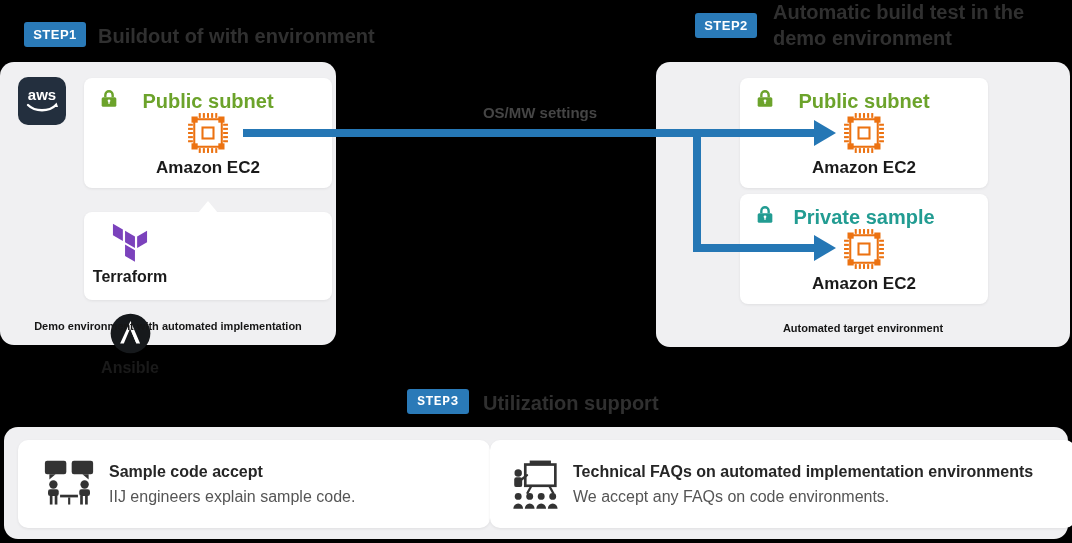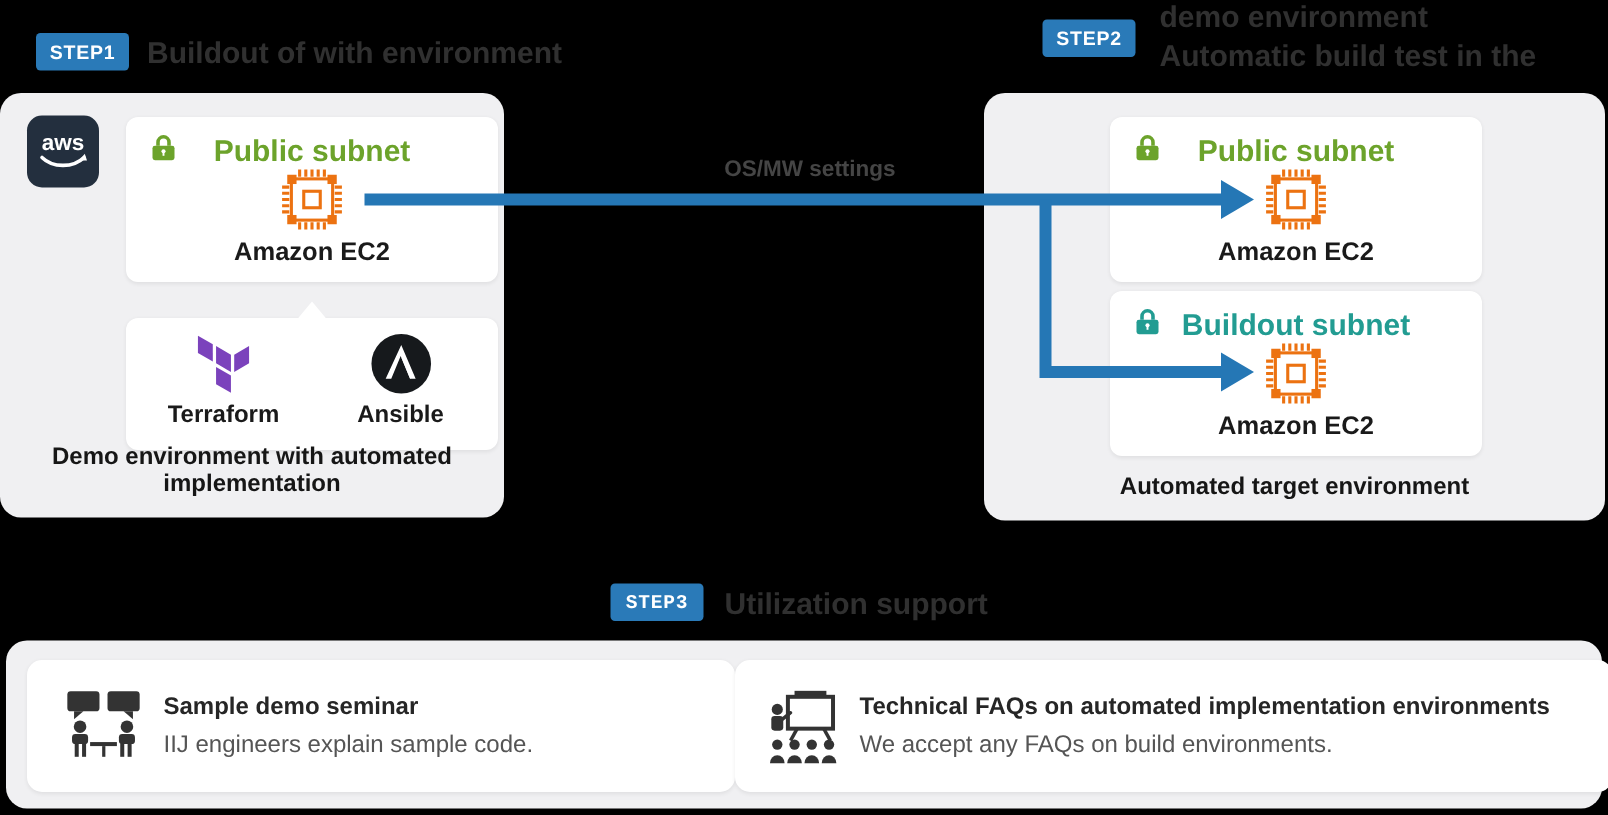--- a/index.html
+++ b/index.html
@@ -39,27 +39,27 @@
   .ec2{position:absolute;left:50%;top:33px;transform:translateX(-50%);width:44px;height:44px;}
   .service-label{position:absolute;left:0;bottom:10px;width:100%;text-align:center;
                  font-size:17px;font-weight:bold;color:#1a1a1a;}
 
   
   .bubble-card{position:absolute;left:84px;top:150px;width:248px;height:88px;background:#fff;
                border-radius:8px;box-shadow:0 1px 3px rgba(0,0,0,.07);}
   .bubble-card:before{content:"";position:absolute;left:50%;top:-11px;margin-left:-10px;
                border-left:10px solid transparent;border-right:10px solid transparent;
                border-bottom:12px solid #fff;}
-  .tools{display:flex;justify-content:center;gap:26px;padding-top:9px;}
+  .tools{display:flex;gap:26px;padding-top:9px;flex-direction:column;}
   .tool{display:flex;flex-direction:column;align-items:center;width:92px;}
   .tool-icon{height:43px;display:flex;align-items:center;justify-content:center;}
   .tool-label{margin-top:4px;font-size:16px;font-weight:bold;color:#1a1a1a;}
 
   .env-caption{position:absolute;left:0;bottom:13px;width:100%;text-align:center;
-               font-size:16px;font-weight:bold;color:#161616;}
+               font-size:11px;font-weight:bold;color:#161616;}
 
   
   #arrow-svg{position:absolute;left:0;top:0;width:1072px;height:543px;pointer-events:none;z-index:6;}
   #arrow-label{position:absolute;left:440px;top:104px;width:200px;text-align:center;
                font-size:15px;font-weight:bold;color:#454545;z-index:7;}
 
   
   #support{position:absolute;left:4px;top:427px;width:1064px;height:112px;background:#F0F0F2;
            border-radius:14px;}
   .support-card{position:absolute;top:13px;height:88px;background:#fff;border-radius:10px;
@@ -74,22 +74,22 @@
 </head>
 <body>
 
 <div id="canvas">
 
   <div class="badge" id="badge1">STEP1</div>
   <div class="step-heading" id="heading1">Buildout of with environment</div>
 
   <div class="badge" id="badge2">STEP2</div>
   <div class="step-heading" id="heading2">
+    <div>Automatic build test in the</div>
     <div>demo environment</div>
-    <div>Automatic build test in the</div>
   </div>
 
   <div class="env-card" id="left-env">
     <div class="aws-logo">
       <svg width="44" height="40" viewBox="0 0 44 40">
         <text x="22" y="19" text-anchor="middle" fill="#fff" font-size="15" font-weight="bold" font-family="Liberation Sans, sans-serif">aws</text>
         <path d="M8 24 C 15 31, 29 31, 36 24" stroke="#fff" stroke-width="2.4" fill="none" stroke-linecap="round"></path>
         <path d="M36.5 21.5 L38 26 L33 26 Z" fill="#fff"></path>
       </svg>
     </div>
@@ -210,21 +210,21 @@
       <div class="service-label">Amazon EC2</div>
     </div>
 
     <div class="subnet-card" id="r-private">
       <svg class="lock" viewBox="0 0 24 24">
         <path d="M8 10 V7.5 a4 4 0 0 1 8 0 V10" stroke="#229C92" stroke-width="2.6" fill="none"></path>
         <rect x="4" y="10" width="16" height="10.5" rx="1.8" fill="#229C92"></rect>
         <circle cx="12" cy="14" r="1.5" fill="#fff"></circle>
           <rect x="11.3" y="14.5" width="1.4" height="2.8" fill="#fff"></rect>
       </svg>
-      <div class="subnet-label teal">Buildout subnet</div>
+      <div class="subnet-label teal">Private sample</div>
       <svg class="ec2" viewBox="0 0 64 64" stroke="#EC7211" stroke-width="3" fill="none">
         <g>
             <line x1="20" y1="3" x2="20" y2="10"></line>
             <line x1="26" y1="3" x2="26" y2="10"></line>
             <line x1="32" y1="3" x2="32" y2="10"></line>
             <line x1="38" y1="3" x2="38" y2="10"></line>
             <line x1="44" y1="3" x2="44" y2="10"></line>
            <line x1="20" y1="54" x2="20" y2="61"></line>
             <line x1="26" y1="54" x2="26" y2="61"></line>
             <line x1="32" y1="54" x2="32" y2="61"></line>
@@ -282,21 +282,21 @@
           <rect x="12" y="39" width="3" height="10"></rect>
           <circle cx="45.5" cy="26.5" r="4.7"></circle>
           <rect x="39.5" y="32" width="12" height="7.5" rx="2.5"></rect>
           <rect x="40.5" y="39" width="3" height="10"></rect>
           <rect x="46" y="39" width="3" height="10"></rect>
           <rect x="18" y="38" width="20" height="3"></rect>
           <rect x="27" y="41" width="2.4" height="8"></rect>
         </svg>
       </div>
       <div class="support-text">
-        <div class="support-title">Sample demo seminar</div>
+        <div class="support-title">Sample code accept</div>
         <div class="support-desc">IIJ engineers explain sample code.</div>
       </div>
     </div>
 
     <div class="support-card" id="support-card-2">
       <div class="support-icon">
         <svg width="46" height="56" viewBox="0 0 52 56" fill="#333">
           <rect x="20" y="1.5" width="24" height="4.5"></rect>
           <rect x="15" y="6" width="34" height="24" fill="none" stroke="#333" stroke-width="3"></rect>
           <line x1="22" y1="30" x2="17" y2="39" stroke="#333" stroke-width="2.6"></line>
@@ -309,18 +309,18 @@
           <circle cx="20" cy="42" r="3.9"></circle>
             <path d="M14.5 56 a5.5 6 0 0 1 11 0 Z"></path>
           <circle cx="33" cy="42" r="3.9"></circle>
             <path d="M27.5 56 a5.5 6 0 0 1 11 0 Z"></path>
           <circle cx="46" cy="42" r="3.9"></circle>
             <path d="M40.5 56 a5.5 6 0 0 1 11 0 Z"></path>
         </svg>
       </div>
       <div class="support-text">
         <div class="support-title">Technical FAQs on automated implementation environments</div>
-        <div class="support-desc">We accept any FAQs on build environments.</div>
+        <div class="support-desc">We accept any FAQs on code environments.</div>
       </div>
     </div>
 
   </div>
 </div>
 
 </body></html>

